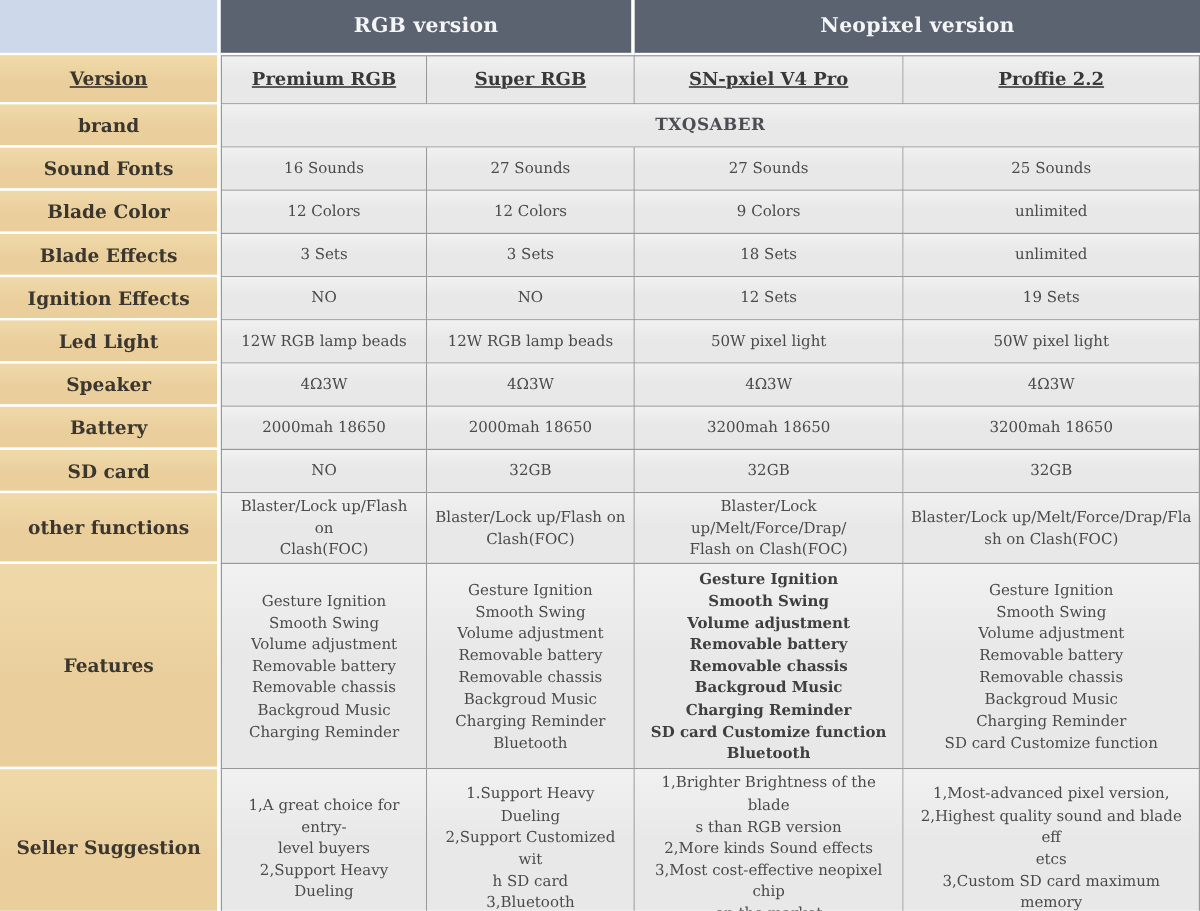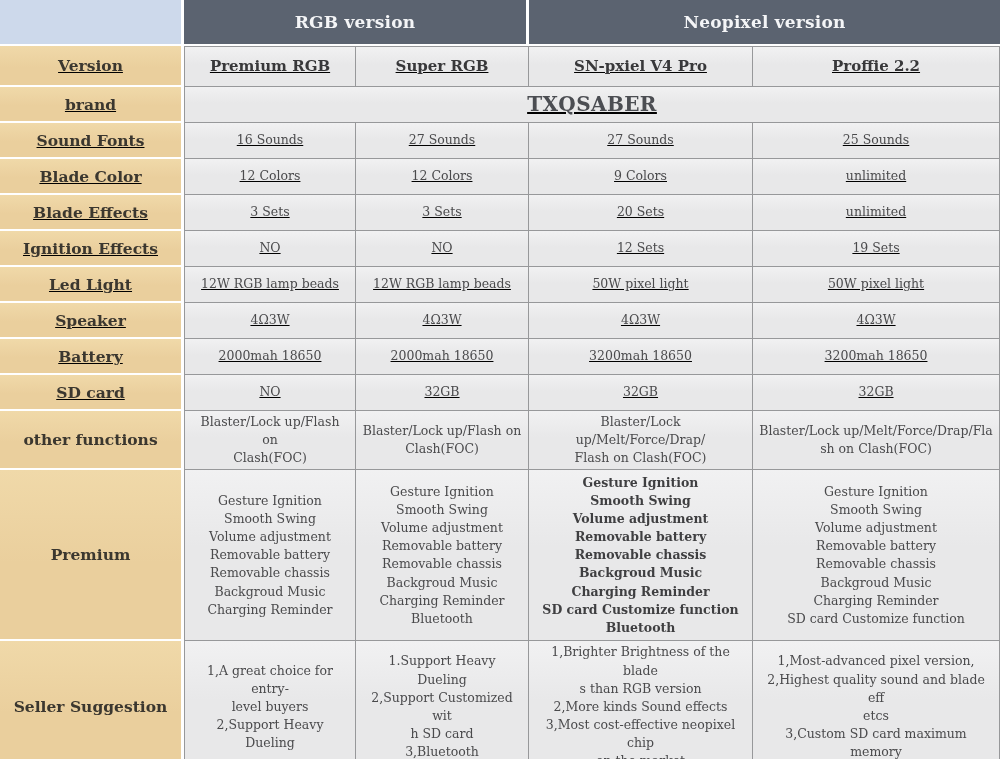--- a/index.html
+++ b/index.html
@@ -8,21 +8,21 @@
     font-family:"DejaVu Serif","Liberation Serif",serif;
   }
   table.cmp {
     width:1000px; height:759px;
     border-collapse:separate; border-spacing:0;
     table-layout:fixed; background:#ffffff;
   }
   
   tr.h-header   { height:46px; }
   tr.h-version  { height:41px;text-decoration:underline; }
-  tr.h-std      { height:36px;text-decoration:underline; }
+  tr.h-std      { height:36px; }
   tr.h-other    { height:50px; }
   tr.h-features { height:171px; }
   tr.h-seller   { height:126px; }
 
   td,th { padding:2px 6px; text-align:center; vertical-align:middle; overflow:hidden; }
 
   
   td.corner {
     background:#cdd9eb;
     border-right:3px solid #ffffff; border-bottom:2px solid #ffffff;
@@ -44,21 +44,21 @@
   td.data {
     background:linear-gradient(180deg,#f1f1f2 0%,#e8e8e9 45%);
     color:#4a4a4c; font-size:12.5px; line-height:1.45;
     border-right:1px solid #97989a; border-bottom:1px solid #97989a;
   }
   td.data.first { border-left:1px solid #97989a; }
   tr.h-version td.data { border-top:1px solid #97989a; }
   
   td.vhead { font-weight:bold; font-size:15px; color:#38383a; }
   
-  td.brandcell { font-weight:bold; font-size:20px; color:#4b4d52; letter-spacing:0.4px; }
+  td.brandcell { font-weight:bold; font-size:14px; color:#4b4d52; letter-spacing:0.4px; }
   
   .multiline { white-space:pre-line; }
   td.boldcol { font-weight:bold; color:#3f3f41; }
 </style>
 </head>
 <body>
 
 <table class="cmp">
   <colgroup>
     <col style="width:184px">
@@ -101,21 +101,21 @@
     <td class="data first">12 Colors</td>
     <td class="data">12 Colors</td>
     <td class="data">9 Colors</td>
     <td class="data">unlimited</td>
   </tr>
 
   <tr class="h-std">
     <th class="lbl">Blade Effects</th>
     <td class="data first">3 Sets</td>
     <td class="data">3 Sets</td>
-    <td class="data">20 Sets</td>
+    <td class="data">18 Sets</td>
     <td class="data">unlimited</td>
   </tr>
 
   <tr class="h-std">
     <th class="lbl">Ignition Effects</th>
     <td class="data first">NO</td>
     <td class="data">NO</td>
     <td class="data">12 Sets</td>
     <td class="data">19 Sets</td>
   </tr>
@@ -158,21 +158,21 @@
 Clash(FOC)</td>
     <td class="data multiline">Blaster/Lock up/Flash on
 Clash(FOC)</td>
     <td class="data multiline">Blaster/Lock up/Melt/Force/Drap/
 Flash on Clash(FOC)</td>
     <td class="data multiline">Blaster/Lock up/Melt/Force/Drap/Fla
 sh on Clash(FOC)</td>
   </tr>
 
   <tr class="h-features">
-    <th class="lbl">Premium</th>
+    <th class="lbl">Features</th>
     <td class="data first multiline">Gesture Ignition
 Smooth Swing
 Volume adjustment
 Removable battery
 Removable chassis
 Backgroud Music
 Charging Reminder</td>
     <td class="data multiline">Gesture Ignition
 Smooth Swing
 Volume adjustment

